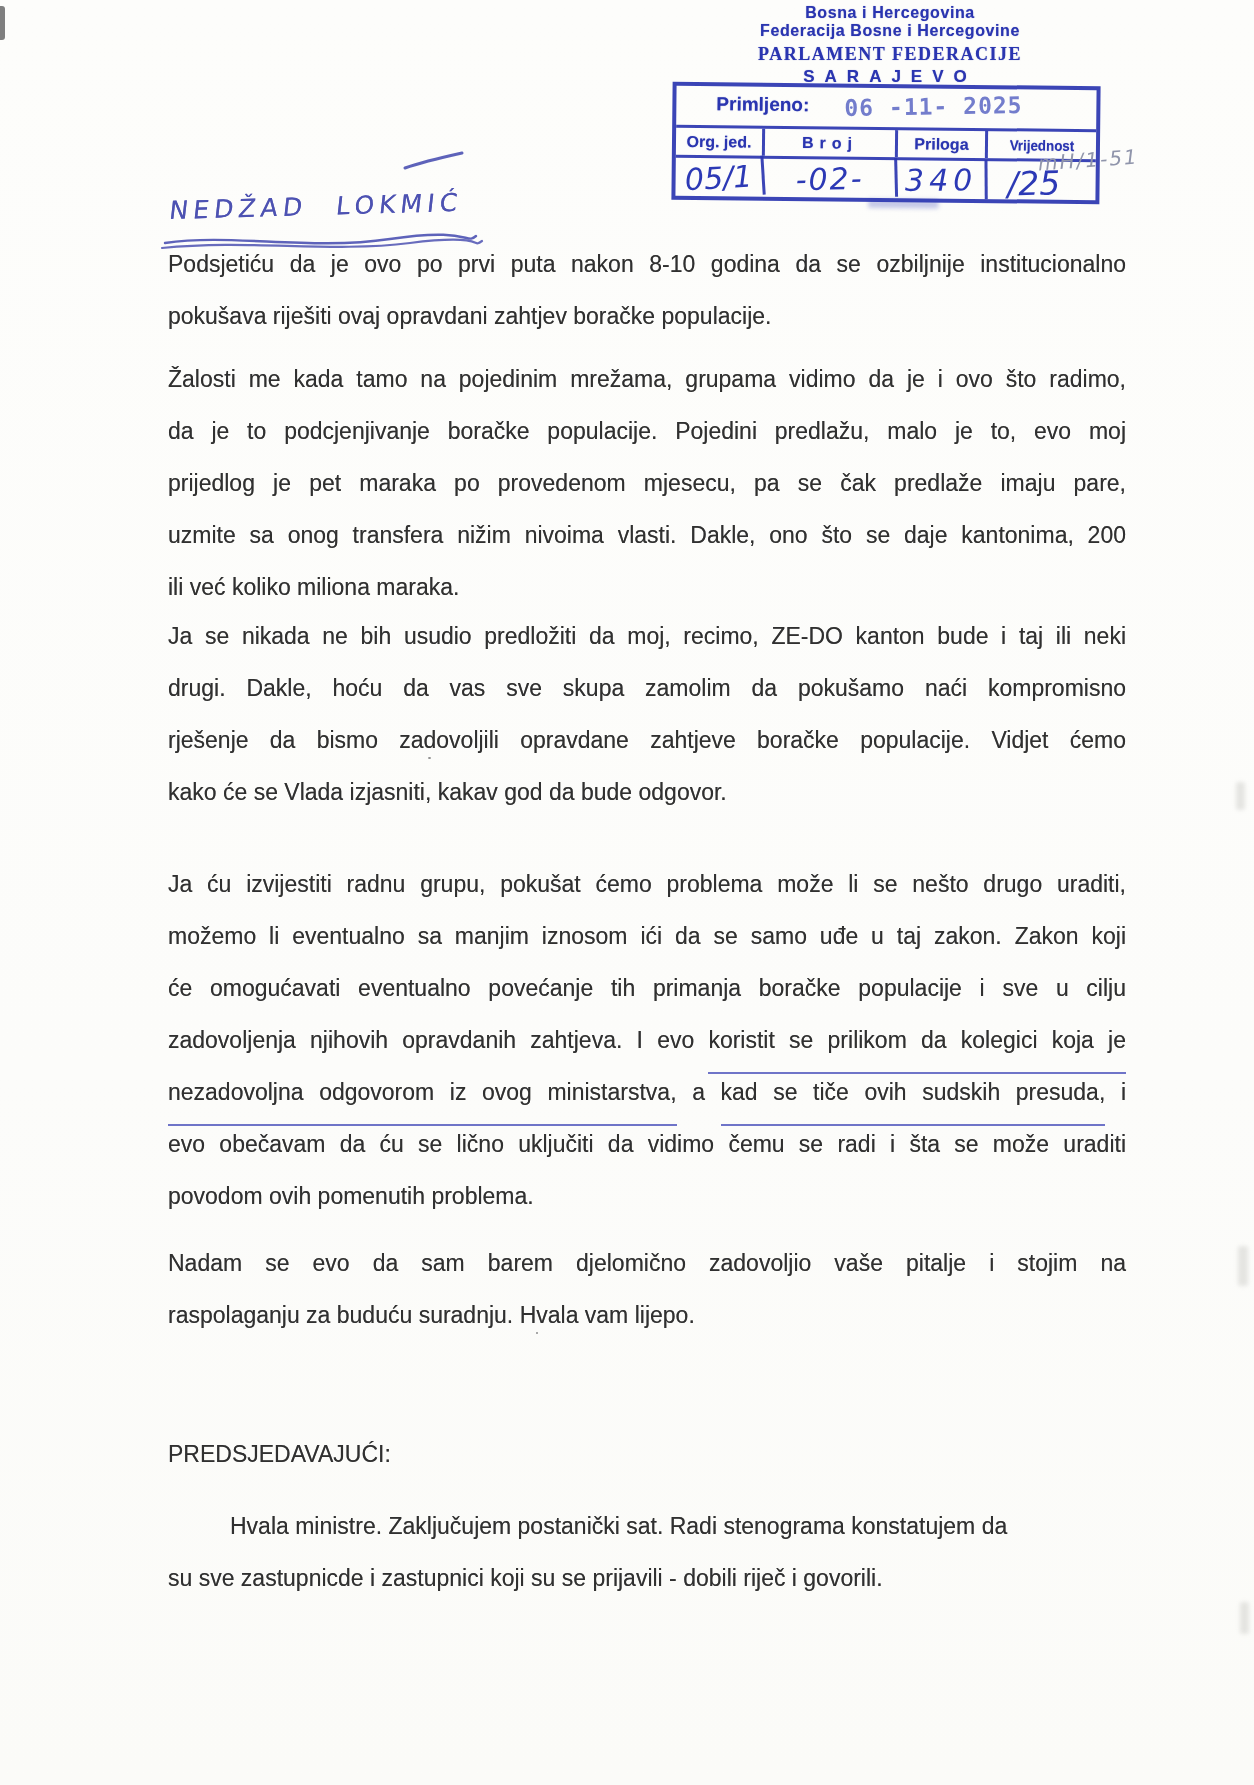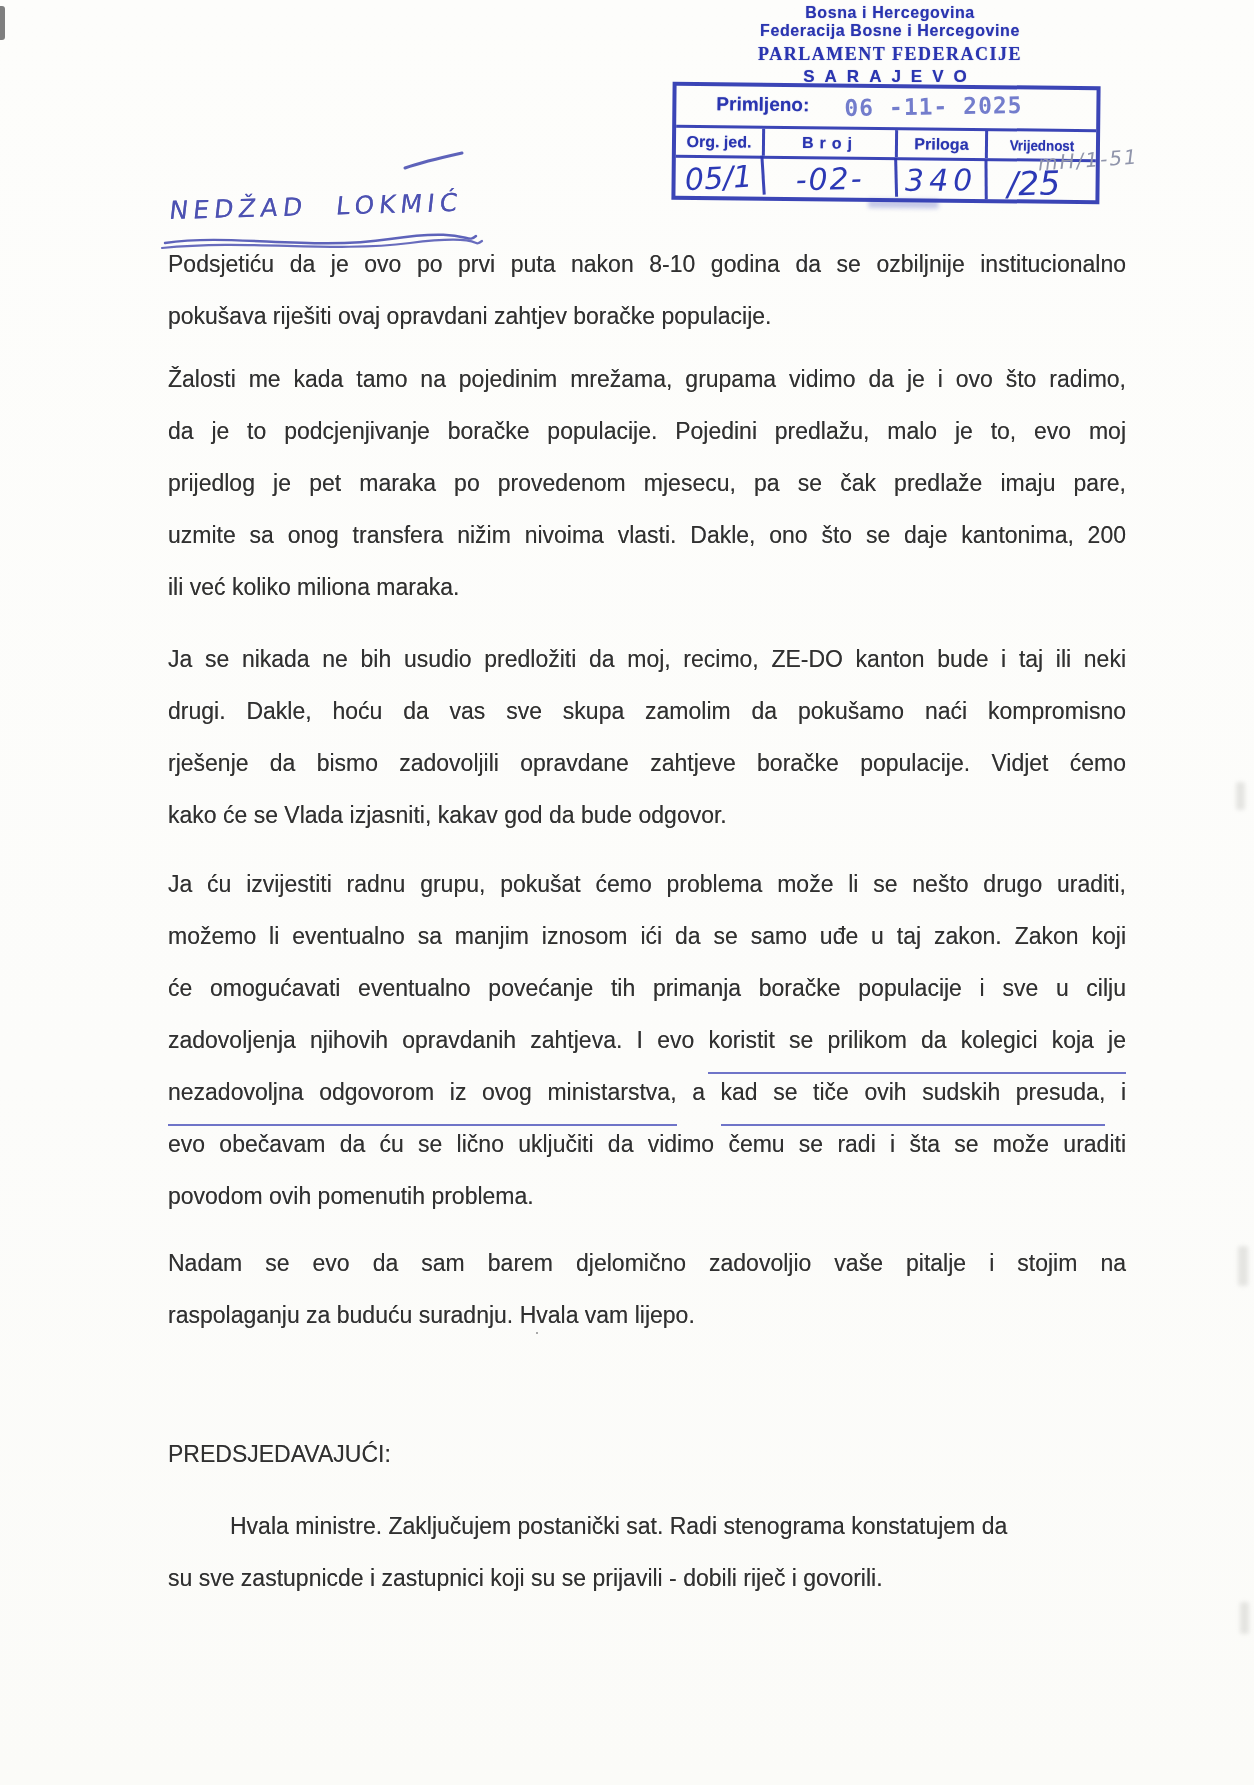--- a/index.html
+++ b/index.html
@@ -122,21 +122,21 @@
   </div>
 
   <div class="para" style="top:353px">
     <div class="bl just">Žalosti me kada tamo na pojedinim mrežama, grupama vidimo da je i ovo što radimo,</div>
     <div class="bl just">da je to podcjenjivanje boračke populacije. Pojedini predlažu, malo je to, evo moj</div>
     <div class="bl just">prijedlog je pet maraka po provedenom mjesecu, pa se čak predlaže imaju pare,</div>
     <div class="bl just">uzmite sa onog transfera nižim nivoima vlasti. Dakle, ono što se daje kantonima, 200</div>
     <div class="bl">ili već koliko miliona maraka.</div>
   </div>
 
-  <div class="para" style="top:633px">
+  <div class="para" style="top:610px">
     <div class="bl just">Ja se nikada ne bih usudio predložiti da moj, recimo, ZE-DO kanton bude i taj ili neki</div>
     <div class="bl just">drugi. Dakle, hoću da vas sve skupa zamolim da pokušamo naći kompromisno</div>
     <div class="bl just">rješenje da bismo zadovoljili opravdane zahtjeve boračke populacije. Vidjet ćemo</div>
     <div class="bl">kako će se Vlada izjasniti, kakav god da bude odgovor.</div>
   </div>
 
   <div class="para" style="top:858px">
     <div class="bl just">Ja ću izvijestiti radnu grupu, pokušat ćemo problema može li se nešto drugo uraditi,</div>
     <div class="bl just">možemo li eventualno sa manjim iznosom ići da se samo uđe u taj zakon. Zakon koji</div>
     <div class="bl just">će omogućavati eventualno povećanje tih primanja boračke populacije i sve u cilju</div>

